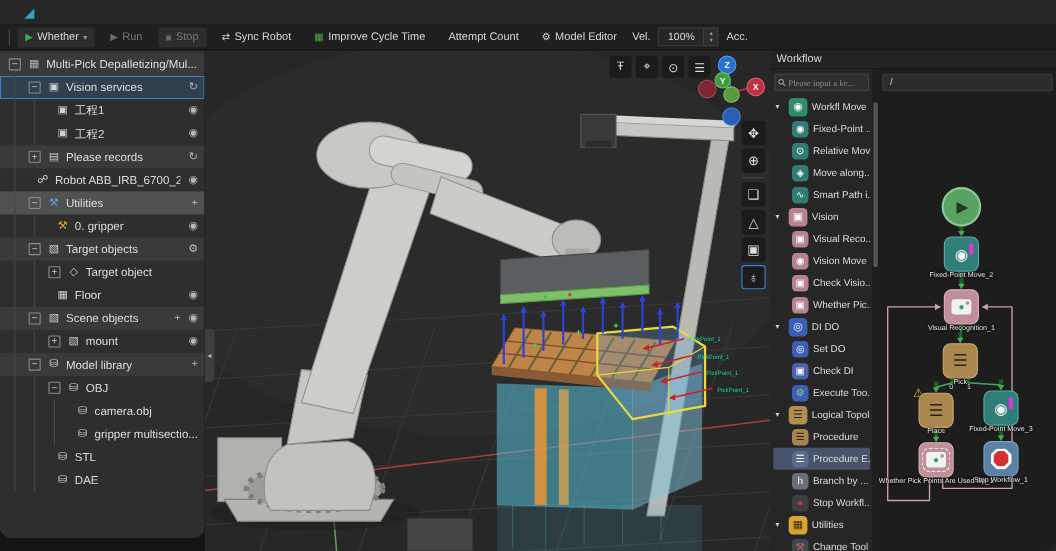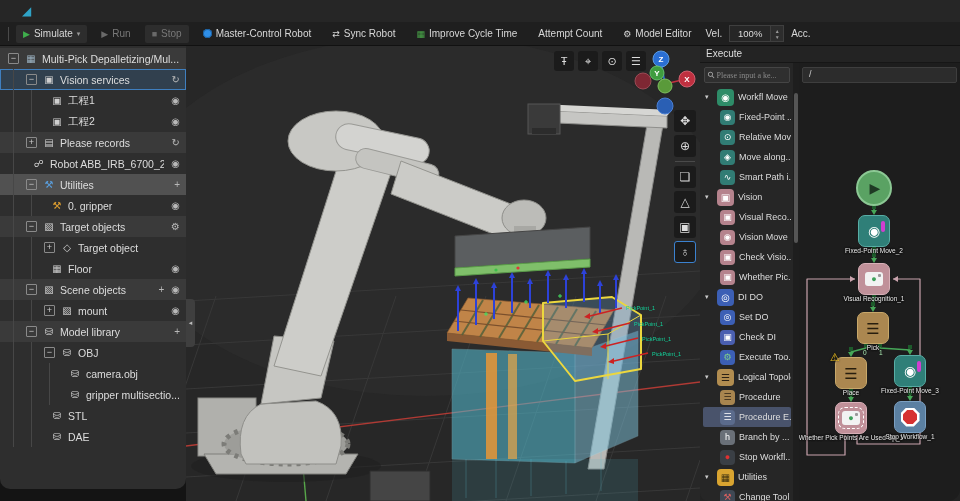--- a/index.html
+++ b/index.html
@@ -110,34 +110,30 @@
 <div class="app">
 
   <div class="menubar">
     <span class="logo">◢</span>
   </div>
 
   <div class="toolbar">
     <span class="tb-sep"></span>
     <div class="tb-btn">
       <span class="ic ic-play">▶</span>
-      <span>Simulate</span>
+      <span>Whether</span>
       <span class="caret">▾</span>
     </div>
     <div class="tb-btn flat disabled">
       <span class="ic ic-gray">▶</span>
       <span>Run</span>
     </div>
     <div class="tb-btn disabled">
       <span class="ic ic-gray">■</span>
       <span>Stop</span>
-    </div>
-    <div class="tb-btn flat">
-      <span class="dot-blue"></span>
-      <span>Master-Control Robot</span>
     </div>
     <div class="tb-btn flat">
       <span class="ic">⇄</span>
       <span>Sync Robot</span>
     </div>
     <div class="tb-btn flat">
       <span class="ic ic-green">▦</span>
       <span>Improve Cycle Time</span>
     </div>
     <div class="tb-btn flat">
@@ -479,21 +475,21 @@
           <div class="sb-btn">△</div>
           <div class="sb-btn">▣</div>
           <div class="sb-btn active">♁</div>
         </div>
       <div class="collapse-handle">
         <span>◂</span>
       </div>
     </div>
 
     <div class="right-panel">
-      <div class="wf-header">Execute</div>
+      <div class="wf-header">Workflow</div>
       <div class="wf-body">
         <div class="wf-left">
           <div class="search">
             <span class="search-ic">⚲</span>
             <input type="text" placeholder="Please input a ke..." style="">
           </div>
           <div id="wf-list">
               <div class="wf-row cat">
                 <span class="wf-tri">▾</span>
                 <span class="wf-ic" style="background:#2e8c68;color:#fff">◉</span>

